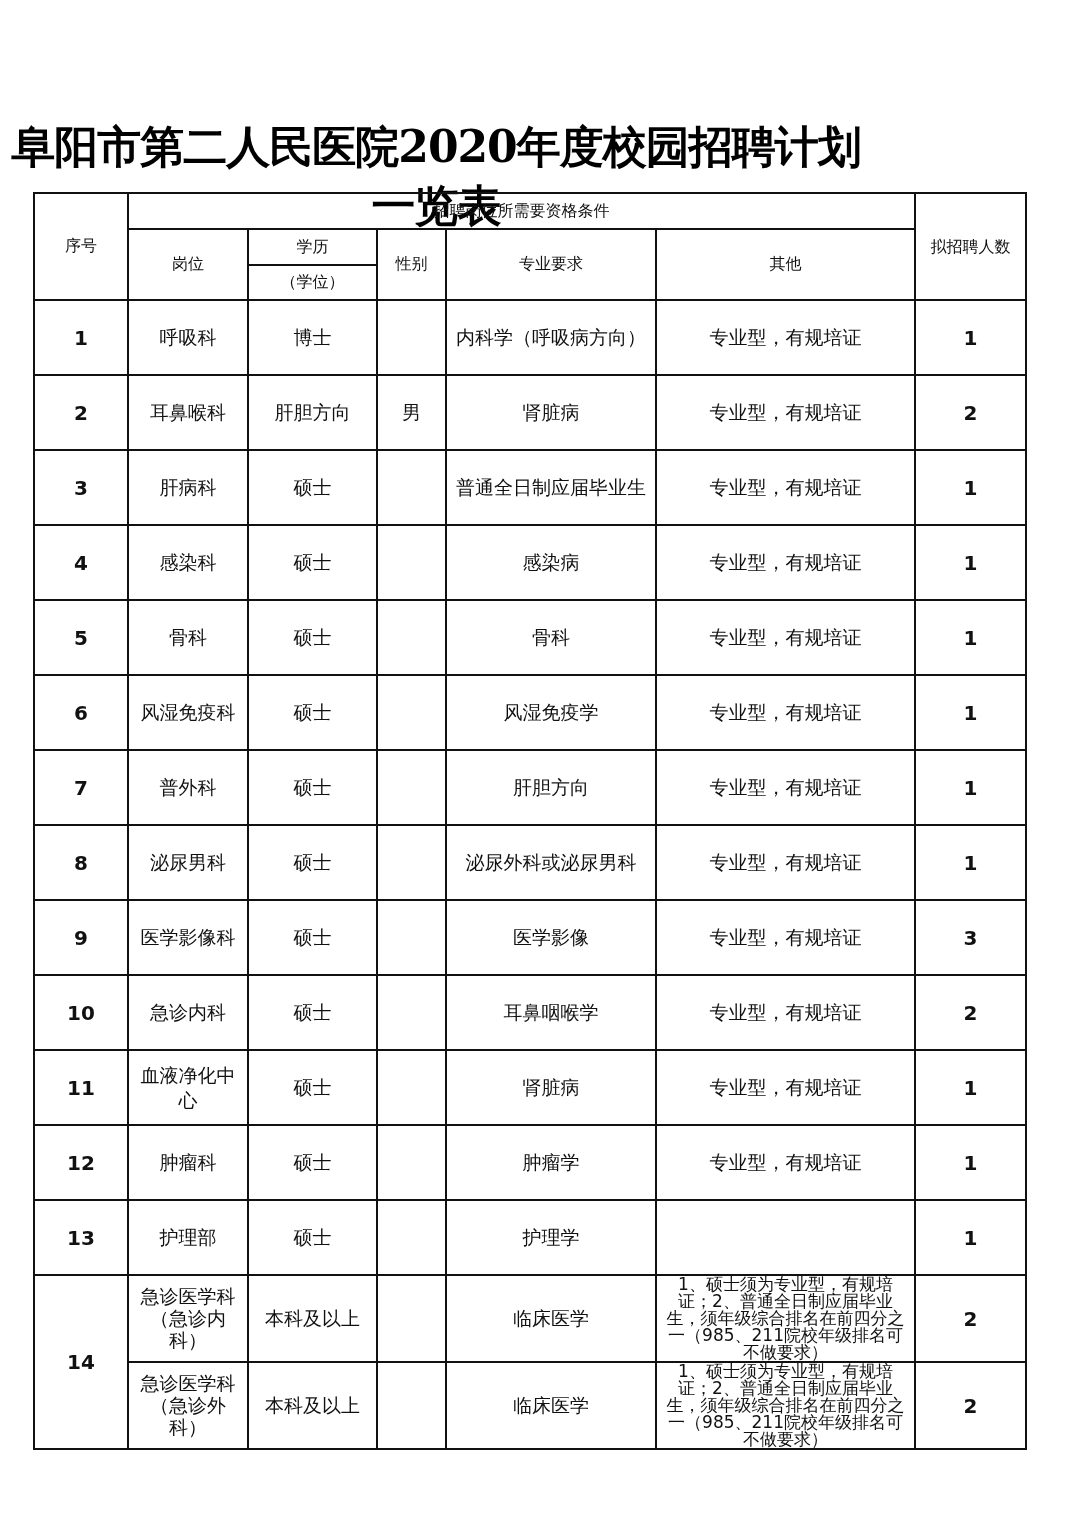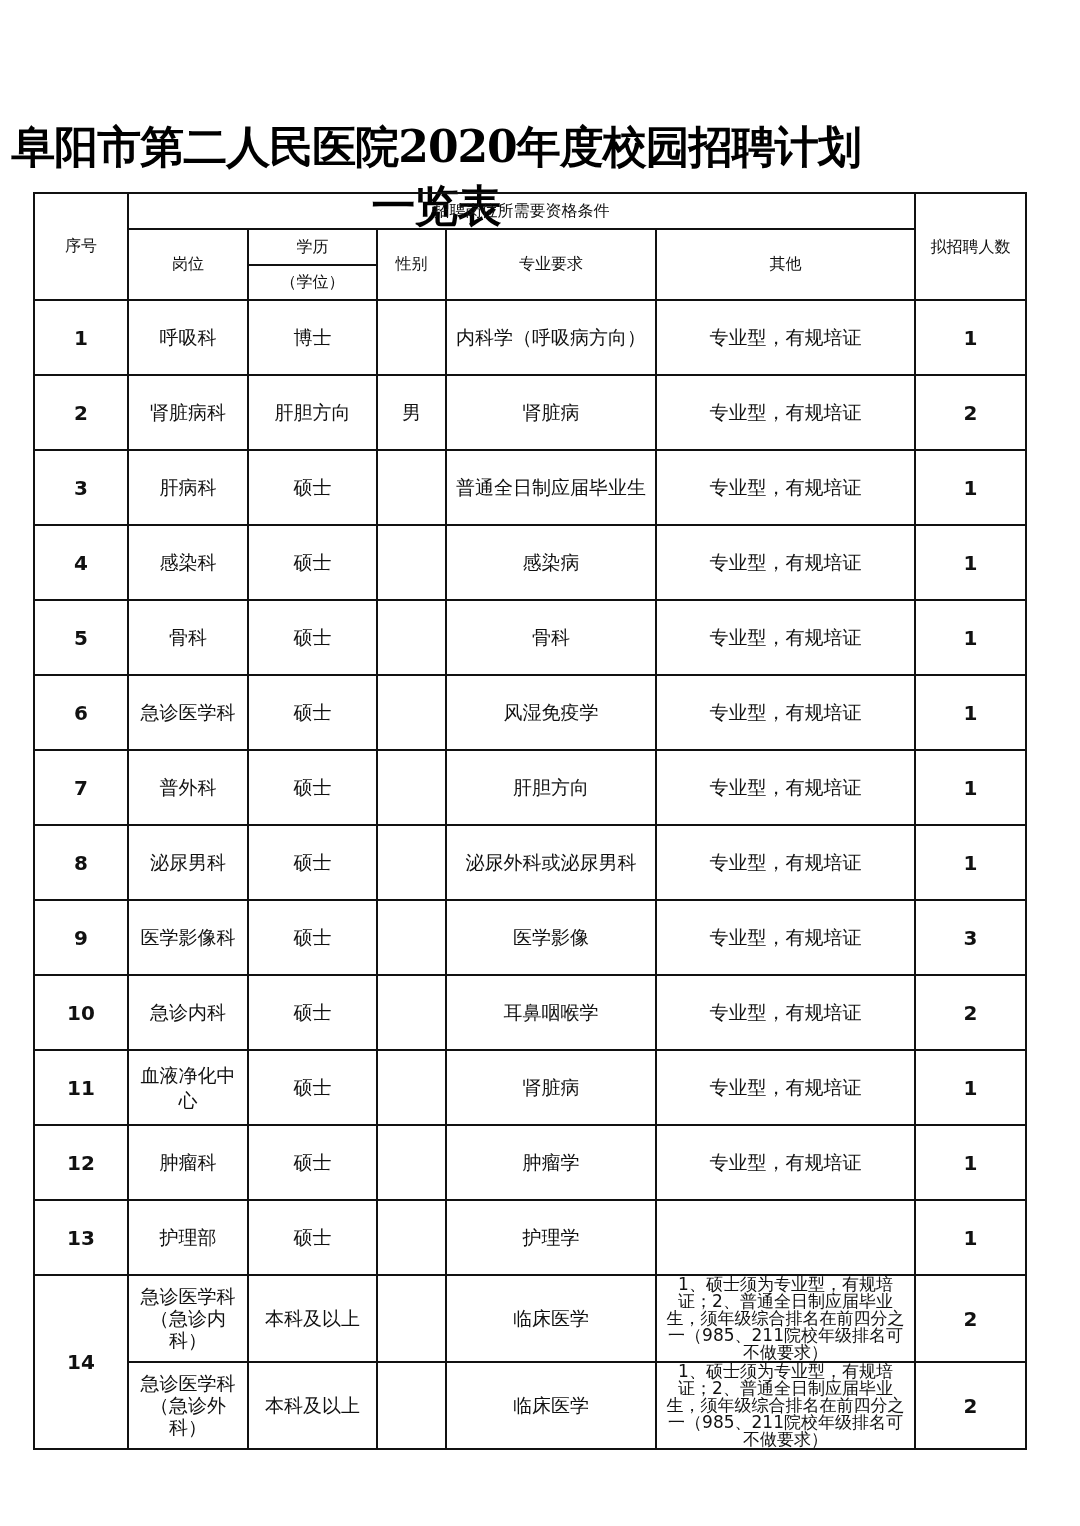--- a/index.html
+++ b/index.html
@@ -57,21 +57,21 @@
         <td class="num">1</td>
         <td class="wrap">呼吸科</td>
         <td>博士</td>
         <td></td>
         <td class="wrap">内科学（呼吸病方向）</td>
         <td>专业型，有规培证</td>
         <td class="count">1</td>
       </tr>
       <tr class="row">
         <td class="num">2</td>
-        <td class="wrap">肾脏病科</td>
+        <td class="wrap">耳鼻喉科</td>
         <td>肝胆方向</td>
         <td>男</td>
         <td class="wrap">肾脏病</td>
         <td>专业型，有规培证</td>
         <td class="count">2</td>
       </tr>
       <tr class="row">
         <td class="num">3</td>
         <td class="wrap">肝病科</td>
         <td>硕士</td>
@@ -93,21 +93,21 @@
         <td class="num">5</td>
         <td class="wrap">骨科</td>
         <td>硕士</td>
         <td></td>
         <td class="wrap">骨科</td>
         <td>专业型，有规培证</td>
         <td class="count">1</td>
       </tr>
       <tr class="row">
         <td class="num">6</td>
-        <td class="wrap">急诊医学科</td>
+        <td class="wrap">风湿免疫科</td>
         <td>硕士</td>
         <td></td>
         <td class="wrap">风湿免疫学</td>
         <td>专业型，有规培证</td>
         <td class="count">1</td>
       </tr>
       <tr class="row">
         <td class="num">7</td>
         <td class="wrap">普外科</td>
         <td>硕士</td>

